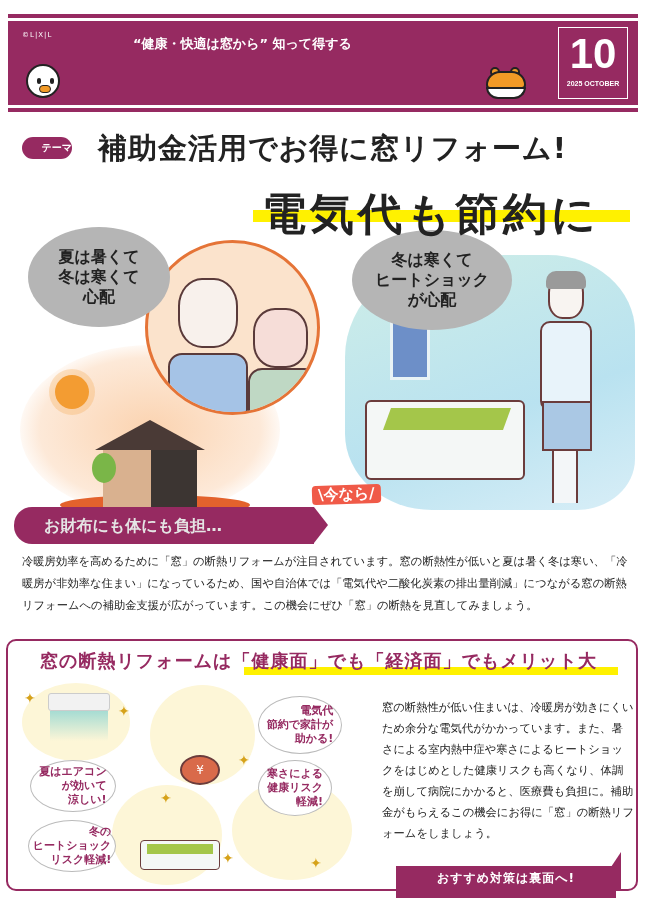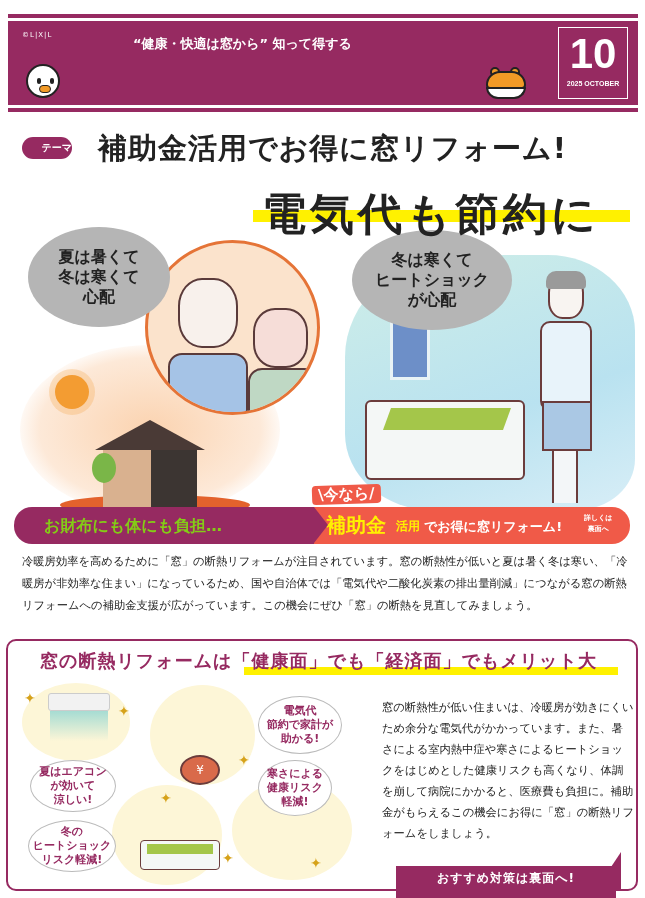--- a/index.html
+++ b/index.html
@@ -47,40 +47,40 @@
   .cold-man .hair { position: absolute; left: 6px; top: -4px; width: 40px; height: 18px; background: #9a9a9a; border-radius: 10px 10px 4px 4px; }
   .cold-man .torso { position: absolute; left: 0; top: 46px; width: 52px; height: 90px; background: #e8f3fa; border: 2px solid #6b3c3c; border-radius: 10px; }
   .cold-man .towel { position: absolute; left: 2px; top: 126px; width: 50px; height: 50px; background: #aac8e4; border: 2px solid #6b3c3c; }
   .cold-man .legs { position: absolute; left: 12px; top: 176px; width: 26px; height: 52px; border-left: 2px solid #6b3c3c; border-right: 2px solid #6b3c3c; background: #f3f6f8; }
 
   .bubble { position: absolute; background: #b5b5b5; border-radius: 50%; color: #222; font-weight: bold; text-align: center; display: flex; align-items: center; justify-content: center; line-height: 1.25; }
   .bubble1 { left: 28px; top: 2px; width: 142px; height: 100px; font-size: 16px; }
   .bubble2 { left: 352px; top: 5px; width: 160px; height: 100px; font-size: 16px; text-align: center; }
 
   .banner { position: absolute; left: 14px; top: 507px; width: 616px; height: 37px; }
-  .banner .left { position: absolute; left: 0; top: 0; width: 300px; height: 37px; background: #962a61; border-radius: 18px 0 0 18px; color: #84cc16; font-size: 16px; font-weight: bold; line-height: 37px; padding-left: 30px; }
+  .banner .left { position: absolute; left: 0; top: 0; width: 300px; height: 37px; background: #962a61; border-radius: 18px 0 0 18px; color: #e5e5e5; font-size: 16px; font-weight: bold; line-height: 37px; padding-left: 30px; }
   .banner .arrow { position: absolute; left: 300px; top: 0; width: 0; height: 0; border-top: 18.5px solid transparent; border-bottom: 18.5px solid transparent; border-left: 14px solid #962a61; z-index: 2; }
   .banner .right { position: absolute; left: 300px; top: 0; width: 316px; height: 37px; background: #f05a48; border-radius: 0 18px 18px 0; color: #fff; font-weight: bold; white-space: nowrap; }
   .banner .right .big { position: absolute; left: 12px; top: 5px; font-size: 20px; color: #fff100; }
   .banner .right .kat { position: absolute; left: 82px; top: 11px; font-size: 12px; color: #fff100; }
   .banner .right .rest { position: absolute; left: 110px; top: 11px; font-size: 13px; color: #fff; }
   .banner .right .see { position: absolute; left: 270px; top: 6px; font-size: 7px; line-height: 11px; text-align: center; color: #fff; }
   .imanara { position: absolute; left: 312px; top: 485px; font-size: 15px; font-weight: bold; color: #fff; background: #f05a48; padding: 0 6px; border-radius: 4px; transform: rotate(-2deg); z-index: 3; }
 
   .intro { position: absolute; left: 22px; top: 551px; width: 610px; font-size: 11.3px; line-height: 22px; color: #222; }
 
   .box { position: absolute; left: 6px; top: 639px; width: 632px; height: 252px; border: 2.5px solid #962a61; border-radius: 10px; }
   .box-title { position: absolute; left: 40px; top: 649px; font-size: 18px; font-weight: bold; color: #962a61; z-index: 2; letter-spacing: 1px; white-space: nowrap; }
   .box-mark { position: absolute; left: 244px; top: 667px; width: 374px; height: 8px; background: #fff100; z-index: 1; }
   .box-body { position: absolute; left: 382px; top: 697px; width: 252px; font-size: 11.3px; line-height: 21px; color: #222; }
   .next { position: absolute; left: 396px; top: 866px; width: 220px; height: 34px; background: #962a61; color: #fff; font-size: 12px; font-weight: bold; line-height: 25px; text-align: center; letter-spacing: 1px; }
   .next-arrow { position: absolute; left: 595px; top: 852px; width: 0; height: 0; border-bottom: 39px solid #962a61; border-left: 26px solid transparent; }
 
   .vignette { position: absolute; border-radius: 50%; background: #fdf6d7; }
-  .spk { position: absolute; background: #fff; border: 1.5px solid #bbb; border-radius: 50%; color: #962a61; font-weight: bold; font-size: 11px; line-height: 1.25; text-align: center; display: flex; align-items: center; justify-content: center; }
+  .spk { position: absolute; background: #fff; border: 1.5px solid #bbb; border-radius: 50%; color: #962a61; font-weight: bold; font-size: 11px; line-height: 1.25; text-align: right; display: flex; align-items: center; justify-content: center; }
   .sparkle { position: absolute; color: #d6a21a; font-size: 14px; }
   .ac { position: absolute; left: 48px; top: 693px; width: 62px; height: 18px; background: #f2f2f2; border: 1px solid #ccc; border-radius: 3px; }
   .ac-air { position: absolute; left: 50px; top: 711px; width: 58px; height: 30px; background: linear-gradient(#a6dcd3, rgba(255,255,255,0)); }
   .purse { position: absolute; left: 180px; top: 755px; width: 40px; height: 30px; background: #d96a4a; border: 2px solid #6b3c3c; border-radius: 50%; color: #fff; font-size: 12px; text-align: center; line-height: 26px; }
   .mini-tub { position: absolute; left: 140px; top: 840px; width: 80px; height: 30px; background: #f4f7f6; border: 1.5px solid #6b3c3c; border-radius: 4px; }
   .mini-tub .w { position: absolute; left: 6px; top: 3px; width: 66px; height: 10px; background: #a4c64a; }
 </style>
 </head>
 <body>
 
@@ -154,29 +154,20 @@
       <div>ヒートショック</div>
       <div>が心配</div>
     </div>
   </div>
 </div>
 
 <div class="imanara">\今なら/</div>
 <div class="banner">
   <div class="left">お財布にも体にも負担…</div>
   <div class="arrow"></div>
-  <div class="right">
-    <span class="big">補助金</span>
-    <span class="kat">活用</span>
-    <span class="rest">でお得に窓リフォーム!</span>
-    <span class="see">
-      <span>詳しくは</span><br>
-      <span>裏面へ</span>
-    </span>
-  </div>
 </div>
 
 <p class="intro">冷暖房効率を高めるために「窓」の断熱リフォームが注目されています。窓の断熱性が低いと夏は暑く冬は寒い、「冷暖房が非効率な住まい」になっているため、国や自治体では「電気代や二酸化炭素の排出量削減」につながる窓の断熱リフォームへの補助金支援が広がっています。この機会にぜひ「窓」の断熱を見直してみましょう。</p>
 
 <div class="box"></div>
 <div class="box-mark"></div>
 <div class="box-title">窓の断熱リフォームは「健康面」でも「経済面」でもメリット大</div>
 
 <div class="vignette" style="left:22px;top:683px;width:108px;height:78px;"></div>
 <div class="ac"></div>

